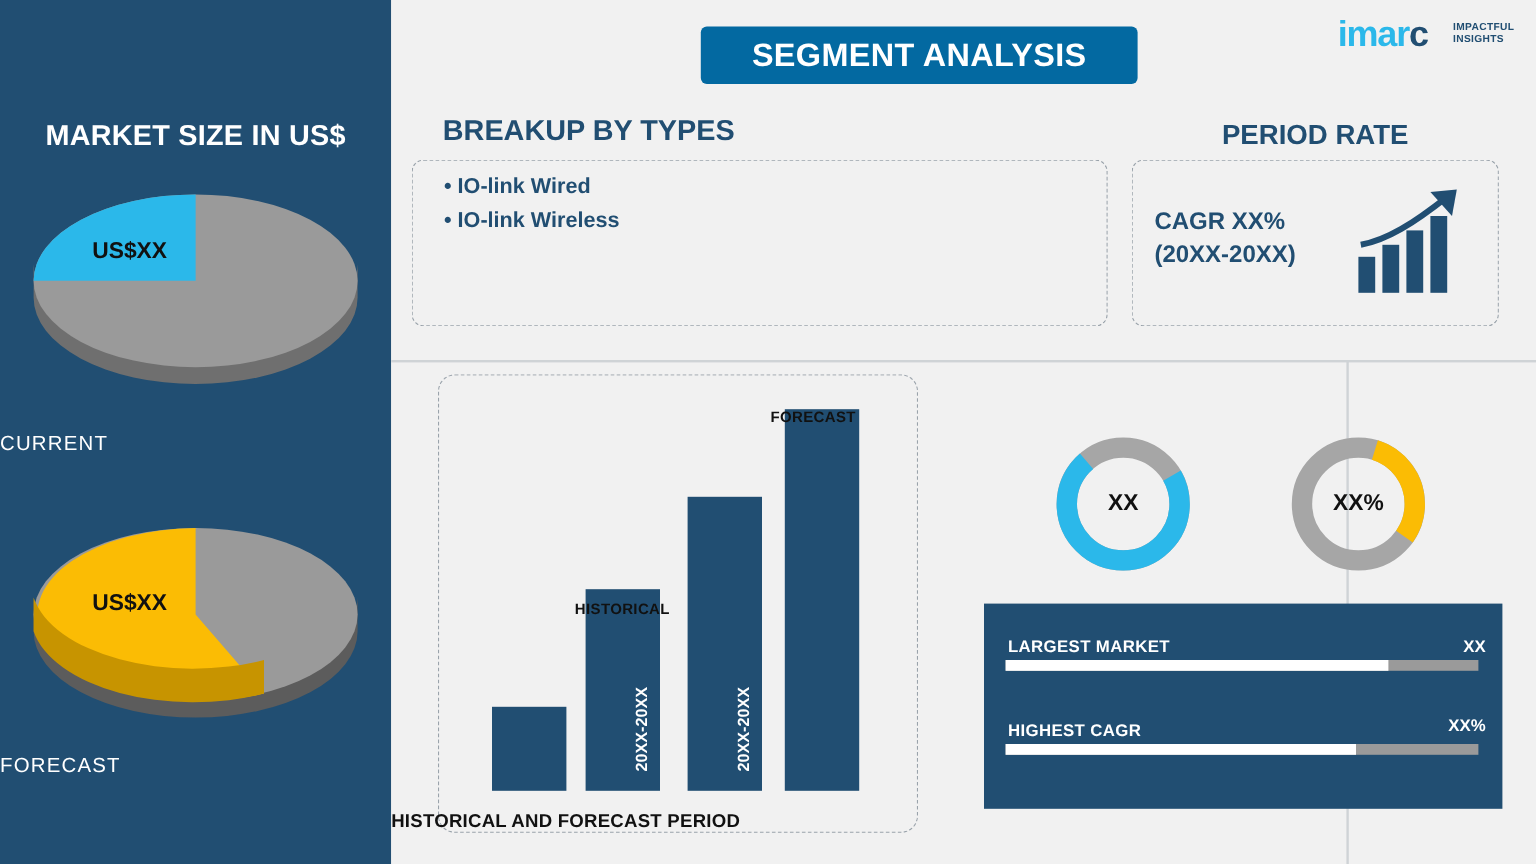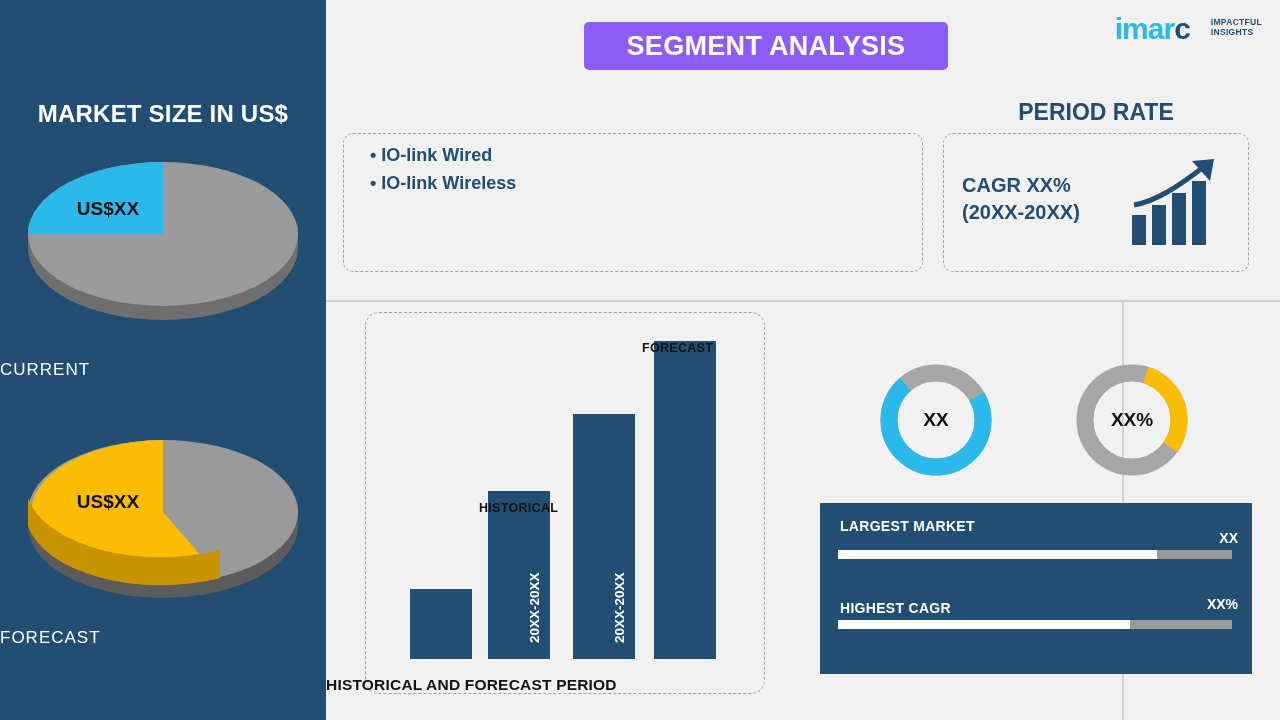--- a/index.html
+++ b/index.html
@@ -25,21 +25,21 @@
   }
   .pie-wrap { position: absolute; left: 18px; }
 
   
   .right { position: absolute; left: 326px; top: 0; width: 954px; height: 720px; background: #f1f1f1; }
   .divider-h { position: absolute; left: 326px; top: 300px; width: 954px; height: 2px; background: #cfd3d6; }
   .divider-v { position: absolute; left: 1122px; top: 300px; width: 2px; height: 420px; background: #cfd3d6; }
 
   .seg-banner {
     position: absolute; left: 584px; top: 22px; width: 364px; height: 48px;
-    background: #8b5cf6; border-radius: 5px;
+    background: #0369a1; border-radius: 5px;
     display: flex; align-items: center; justify-content: center;
     color: #ffffff; font-size: 27px; font-weight: bold; letter-spacing: .3px;
   }
 
   
   .logo { position: absolute; right: 18px; top: 14px; display: flex; align-items: flex-start; }
   .logo-mark { font-size: 30px; font-weight: bold; color: #2bb8ea; letter-spacing: -1px; line-height: 1; }
   .logo-mark .dark { color: #214e72; }
   .logo-text { margin-left: 21px; margin-top: 4px; line-height: 1.15; }
   .logo-text div { font-size: 8.5px; font-weight: bold; color: #214e72; letter-spacing: .3px; }
@@ -161,20 +161,21 @@
   <div class="seg-banner">SEGMENT ANALYSIS</div>
 
   <div class="logo">
     <div class="logo-mark">imar<span class="dark">c</span></div>
     <div class="logo-text">
       <div>IMPACTFUL</div>
       <div>INSIGHTS</div>
     </div>
   </div>
 
+  <div class="h-types">BREAKUP BY TYPES</div>
   <div class="h-growth">PERIOD RATE</div>
 
   <div class="types-box">
     <ul class="types-list">
       <li>IO-link Wired</li>
       <li>IO-link Wireless</li>
     </ul>
   </div>
 
   <div class="growth-box">
@@ -223,21 +224,21 @@
 
   <div class="donut" style="left:1073px; top:361px;">
     <svg width="118" height="118" viewBox="0 0 118 118">
       <circle cx="59" cy="59" r="47" fill="none" stroke="#a6a6a6" stroke-width="17"></circle>
       <circle cx="59" cy="59" r="47" fill="none" stroke="#fbbc04" stroke-width="17" stroke-dasharray="88.6 206.7" stroke-dashoffset="-14" transform="rotate(-90 59 59)"></circle>
     </svg>
     <div class="donut-val" style="top:48px;">XX%</div>
   </div>
 
   <div class="stats-card">
-    <div class="stat-label" style="left:20px; top:15px;">LARGEST MARKET</div>
+    <div class="stat-label" style="left:20px; top:27px;">LARGEST MARKET</div>
     <div class="stat-val" style="right:14px; top:27px; width:60px;">XX</div>
     <div class="bar-track" style="left:18px; top:47px; width:394px;">
       <div class="bar-fill" style="width:81%;"></div>
     </div>
 
     <div class="stat-label" style="left:20px; top:97px;">HIGHEST CAGR</div>
     <div class="stat-val" style="right:14px; top:93px; width:60px;">XX%</div>
     <div class="bar-track" style="left:18px; top:117px; width:394px;">
       <div class="bar-fill" style="width:74%;"></div>
     </div>

